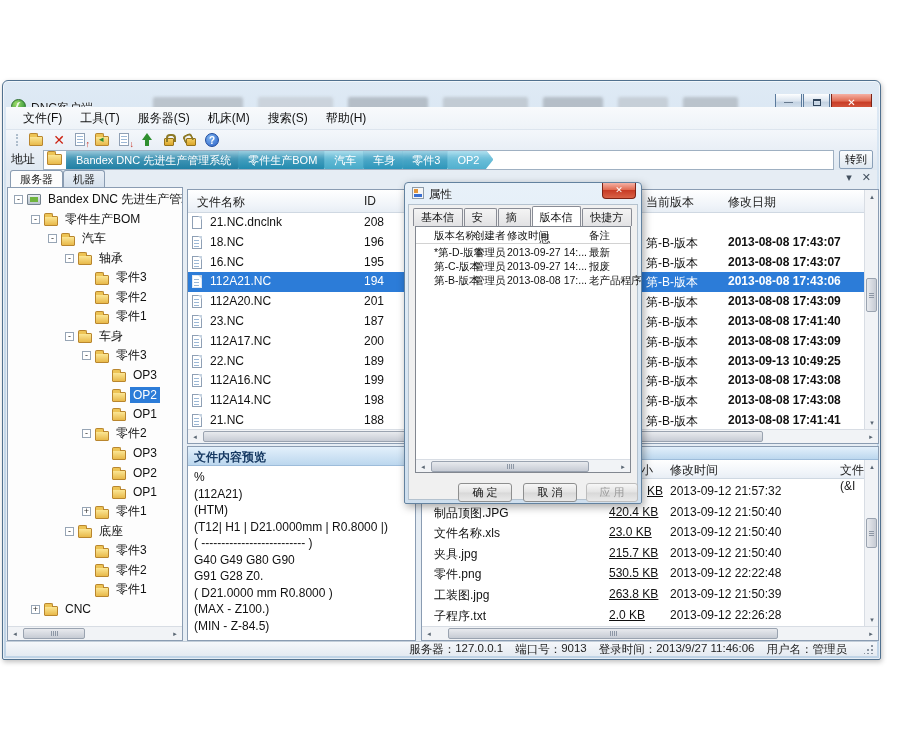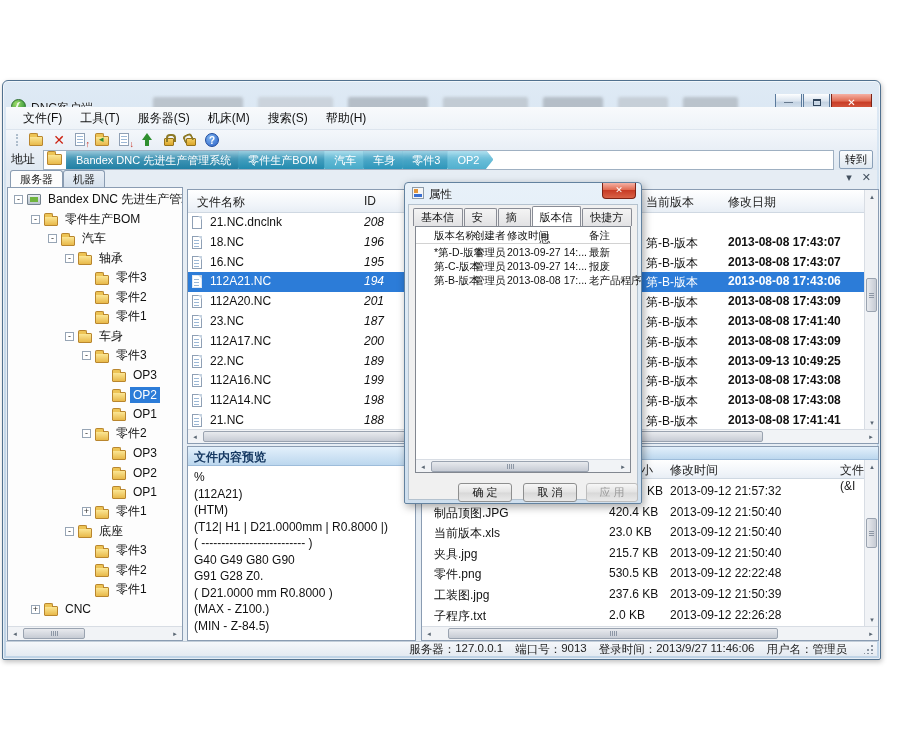--- a/index.html
+++ b/index.html
@@ -106,21 +106,21 @@
   .mainlist { position:absolute; left:181px; top:19px; width:692px; height:255px; background:#fff; border:1px solid #8a9cb2; }
   .ml-header { position:absolute; left:0; top:0; right:14px; height:23px;
     background:linear-gradient(180deg,#ffffff,#f0f4f9 70%,#e8eef5); border-bottom:1px solid #cfd8e2; font-size:12px; color:#222; }
   .ml-header span { position:absolute; top:4px; }
   .mh-name { left:9px; } .mh-id { left:176px; } .mh-ver { left:458px; } .mh-date { left:540px; }
   .ml-rows { position:absolute; left:0; top:23px; right:14px; height:218px; overflow:hidden; }
   .flrow { position:relative; height:19.8px; font-size:12px; color:#111; }
   .flrow.sel { background:#2c7cd8; color:#fff; }
   .flrow span { position:absolute; top:2px; white-space:nowrap; }
   .fc-icon { left:4px; top:3px !important; }
-  .fc-name { left:22px; } .fc-id { left:176px;font-style:italic; } .fc-ver { left:458px; } .fc-date { left:540px;font-weight:bold; }
+  .fc-name { left:22px; } .fc-id { left:176px; } .fc-ver { left:458px; } .fc-date { left:540px;font-weight:bold; }
   .pg { position:relative; width:10px; height:13px; background:#fff; border:1px solid #8fa0b5; display:inline-block; }
   .pg::after { content:""; position:absolute; right:-1px; top:-1px; border-style:solid; border-width:0 4px 4px 0; border-color:transparent #c5d2e0 transparent transparent; }
   .pg.nc::before { content:""; position:absolute; left:1px; top:3px; right:2px; height:7px;
     background:repeating-linear-gradient(180deg,#9cb8d6 0 1px,transparent 1px 3px); }
   .flrow.sel .pg { border-color:#dfe9f5; }
   .ml-vscroll { bottom:14px; }
   .ml-hscroll { right:0; }
 
   
   .preview { position:absolute; left:181px; top:276px; width:229px; bottom:1px; background:#fff; border:1px solid #8a9cb2; }
@@ -132,21 +132,21 @@
   
   .attach { position:absolute; left:415px; top:276px; width:458px; bottom:1px; background:#fff; border:1px solid #8a9cb2; }
   .at-band { position:absolute; left:0; top:0; right:0; height:13px; background:linear-gradient(180deg,#e3f0fb,#bcd7ee); border-bottom:1px solid #9dbcda; }
   .at-header { position:absolute; left:0; top:13px; right:14px; height:19px;
     background:linear-gradient(180deg,#ffffff,#f0f4f9 70%,#e8eef5); border-bottom:1px solid #cfd8e2; font-size:12px; color:#222; }
   .at-header span { position:absolute; top:2px; }
   .ah-size { left:207px; } .ah-time { left:248px; } .ah-file { left:418px; }
   .at-rows { position:absolute; left:0; top:34px; right:14px; height:144px; overflow:hidden; }
   .atrow { position:relative; height:20.6px; font-size:12px; color:#111; }
   .atrow span { position:absolute; top:3px; white-space:nowrap; }
-  .at-name { left:12px; } .at-size { left:187px; } .at-time { left:248px; }
+  .at-name { left:12px; } .at-size { left:187px;text-decoration:underline; } .at-time { left:248px; }
   .atrow.occluded .at-size { left:225px; }
   .at-vscroll { bottom:14px; top:13px; }
 
   
   .statusbar { position:absolute; left:3px; right:3px; bottom:3px; height:15px;
     background:linear-gradient(180deg,#f5f7fa,#e4eaf1); border-top:1px solid #c2cdd9;
     display:flex; align-items:center; justify-content:flex-end; padding-right:30px; font-size:11.5px; color:#222; }
   .st-label { margin-left:12px; } .st-value { }
   .grip { position:absolute; right:3px; bottom:2px; width:10px; height:10px;
     background:radial-gradient(circle 1px at 8px 2px,#8a94a0 99%,transparent), radial-gradient(circle 1px at 8px 6px,#8a94a0 99%,transparent),
@@ -535,37 +535,37 @@
               <span class="at-name"></span>
               <span class="at-size">KB</span>
               <span class="at-time">2013-09-12 21:57:32</span>
             </div>
             <div class="atrow">
               <span class="at-name">制品顶图.JPG</span>
               <span class="at-size">420.4 KB</span>
               <span class="at-time">2013-09-12 21:50:40</span>
             </div>
             <div class="atrow">
-              <span class="at-name">当前版本.xls</span>
+              <span class="at-name">文件名称.xls</span>
               <span class="at-size">23.0 KB</span>
               <span class="at-time">2013-09-12 21:50:40</span>
             </div>
             <div class="atrow">
               <span class="at-name">夹具.jpg</span>
               <span class="at-size">215.7 KB</span>
               <span class="at-time">2013-09-12 21:50:40</span>
             </div>
             <div class="atrow">
               <span class="at-name">零件.png</span>
               <span class="at-size">530.5 KB</span>
               <span class="at-time">2013-09-12 22:22:48</span>
             </div>
             <div class="atrow">
               <span class="at-name">工装图.jpg</span>
-              <span class="at-size">237.6 KB</span>
+              <span class="at-size">263.8 KB</span>
               <span class="at-time">2013-09-12 21:50:39</span>
             </div>
             <div class="atrow">
               <span class="at-name">子程序.txt</span>
               <span class="at-size">2.0 KB</span>
               <span class="at-time">2013-09-12 22:26:28</span>
             </div>
           </div>
         <div class="vscroll at-vscroll">
           <span class="sb-btn" style="position:absolute;top:0;left:0;">▴</span>

